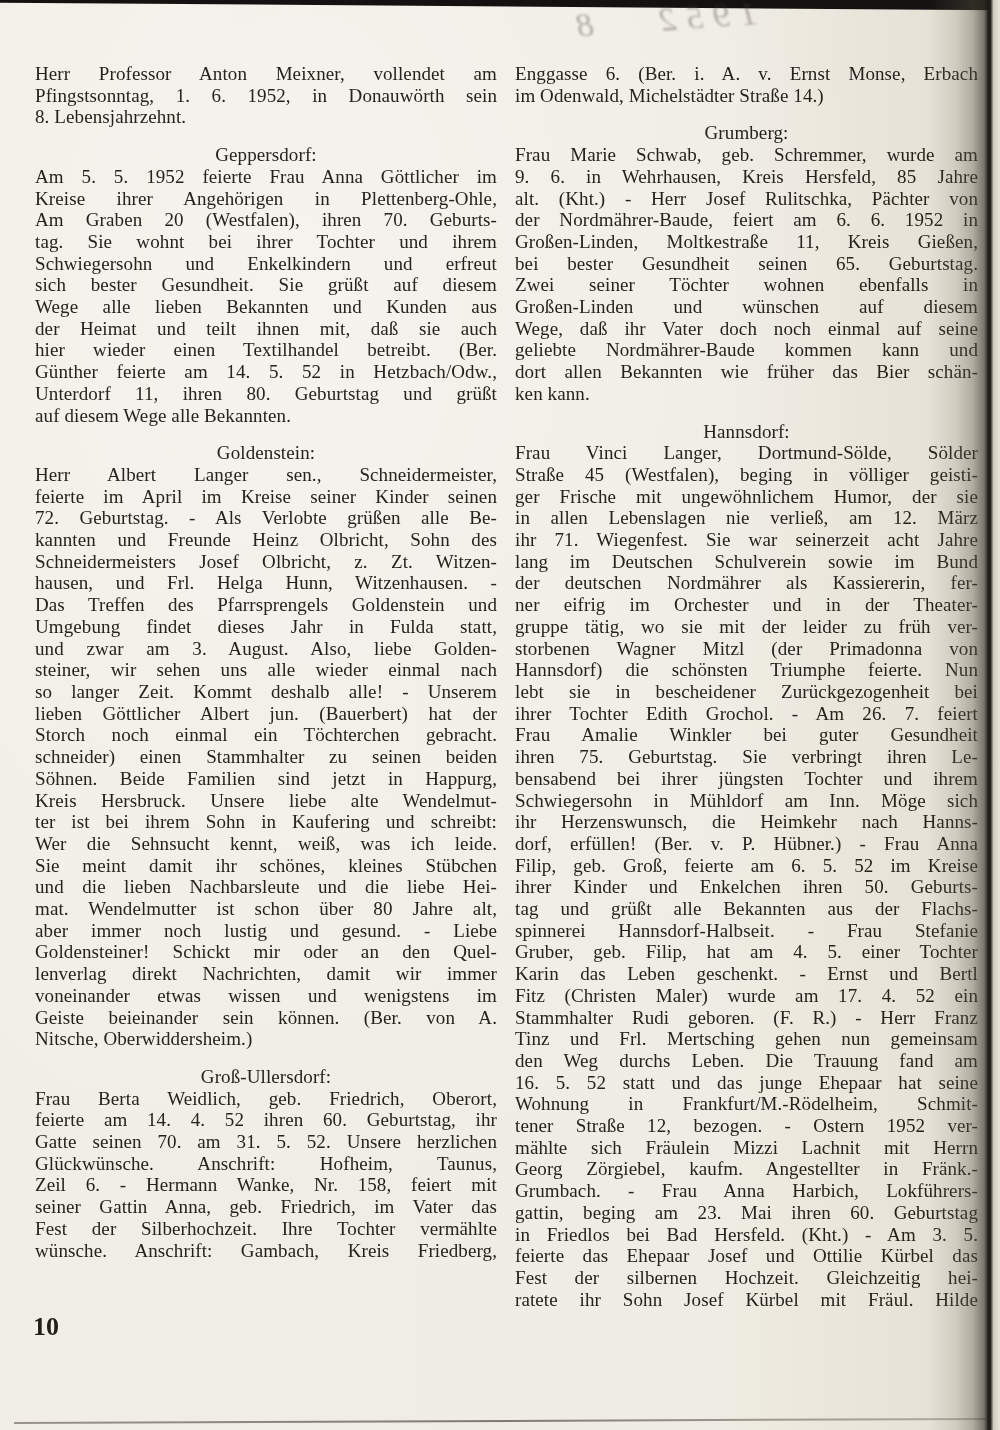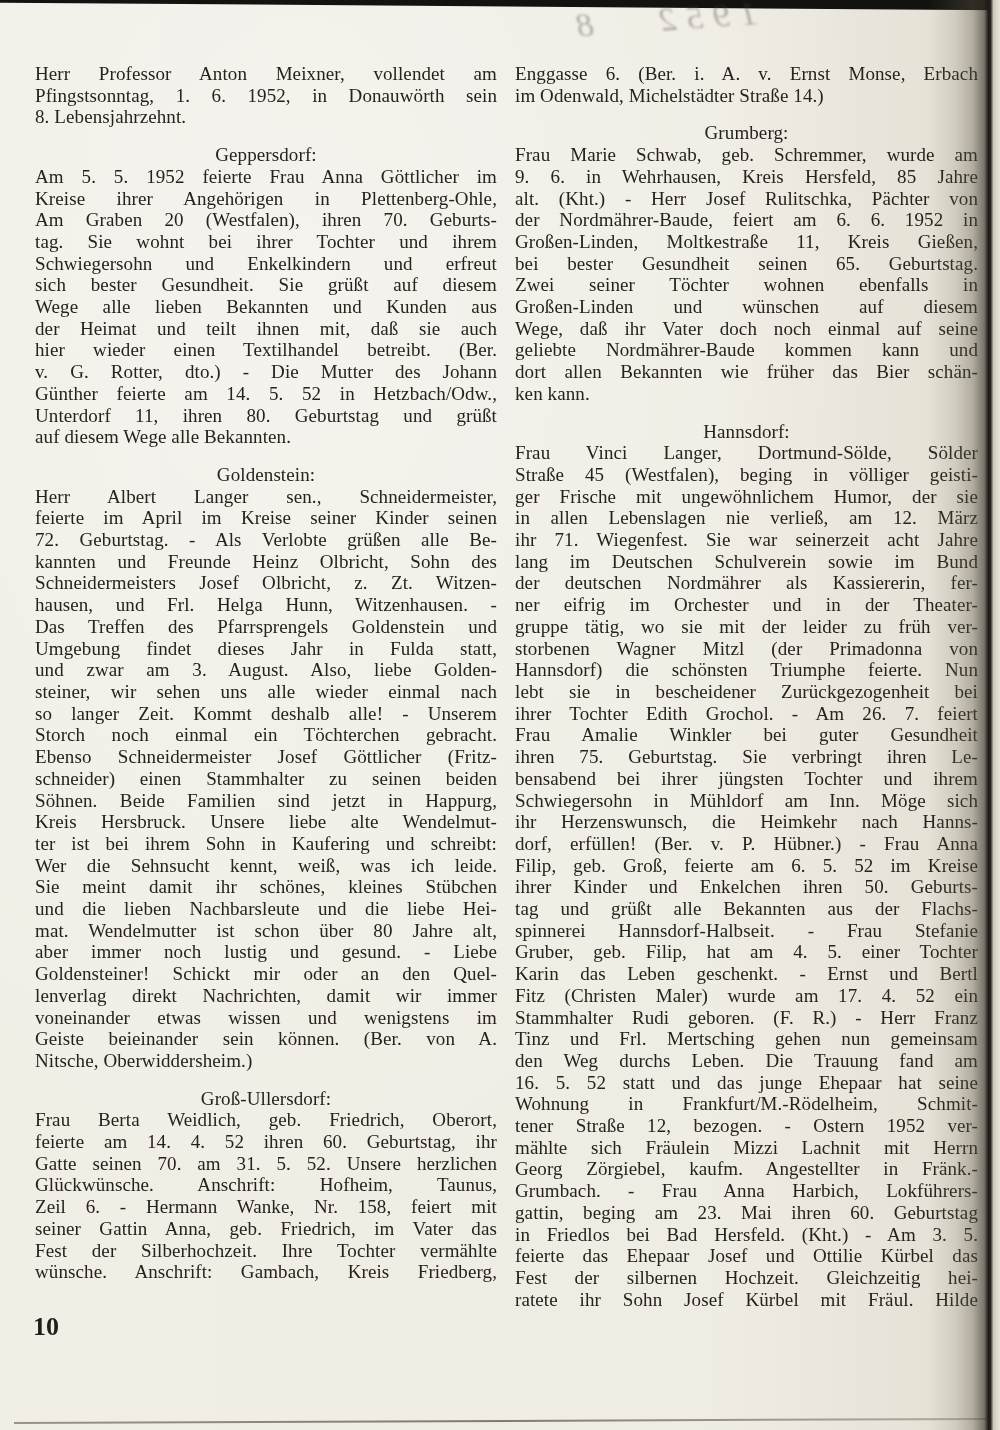--- a/index.html
+++ b/index.html
@@ -100,38 +100,37 @@
       <div class="hd">Geppersdorf:</div>
       <div class="ln">Am 5. 5. 1952 feierte Frau Anna Göttlicher im</div>
       <div class="ln">Kreise ihrer Angehörigen in Plettenberg-Ohle,</div>
       <div class="ln">Am Graben 20 (Westfalen), ihren 70. Geburts-</div>
       <div class="ln">tag. Sie wohnt bei ihrer Tochter und ihrem</div>
       <div class="ln">Schwiegersohn und Enkelkindern und erfreut</div>
       <div class="ln">sich bester Gesundheit. Sie grüßt auf diesem</div>
       <div class="ln">Wege alle lieben Bekannten und Kunden aus</div>
       <div class="ln">der Heimat und teilt ihnen mit, daß sie auch</div>
       <div class="ln">hier wieder einen Textilhandel betreibt. (Ber.</div>
-      <div class="ln">v. G. Rotter, dto.) - Die Mutter des Johann</div>
       <div class="ln">Günther feierte am 14. 5. 52 in Hetzbach/Odw.,</div>
       <div class="ln">Unterdorf 11, ihren 80. Geburtstag und grüßt</div>
       <div class="ln last">auf diesem Wege alle Bekannten.</div>
       <div class="hd">Goldenstein:</div>
       <div class="ln">Herr Albert Langer sen., Schneidermeister,</div>
       <div class="ln">feierte im April im Kreise seiner Kinder seinen</div>
       <div class="ln">72. Geburtstag. - Als Verlobte grüßen alle Be-</div>
       <div class="ln">kannten und Freunde Heinz Olbricht, Sohn des</div>
       <div class="ln">Schneidermeisters Josef Olbricht, z. Zt. Witzen-</div>
       <div class="ln">hausen, und Frl. Helga Hunn, Witzenhausen. -</div>
       <div class="ln">Das Treffen des Pfarrsprengels Goldenstein und</div>
       <div class="ln">Umgebung findet dieses Jahr in Fulda statt,</div>
       <div class="ln">und zwar am 3. August. Also, liebe Golden-</div>
       <div class="ln">steiner, wir sehen uns alle wieder einmal nach</div>
       <div class="ln">so langer Zeit. Kommt deshalb alle! - Unserem</div>
+      <div class="ln">lieben Göttlicher Albert jun. (Bauerbert) hat der</div>
       <div class="ln">Storch noch einmal ein Töchterchen gebracht.</div>
-      <div class="ln">Ebenso Schneidermeister Josef Göttlicher (Fritz-</div>
       <div class="ln">schneider) einen Stammhalter zu seinen beiden</div>
       <div class="ln">Söhnen. Beide Familien sind jetzt in Happurg,</div>
       <div class="ln">Kreis Hersbruck. Unsere liebe alte Wendelmut-</div>
       <div class="ln">ter ist bei ihrem Sohn in Kaufering und schreibt:</div>
       <div class="ln">Wer die Sehnsucht kennt, weiß, was ich leide.</div>
       <div class="ln">Sie meint damit ihr schönes, kleines Stübchen</div>
       <div class="ln">und die lieben Nachbarsleute und die liebe Hei-</div>
       <div class="ln">mat. Wendelmutter ist schon über 80 Jahre alt,</div>
       <div class="ln">aber immer noch lustig und gesund. - Liebe</div>
       <div class="ln">Goldensteiner! Schickt mir oder an den Quel-</div>

